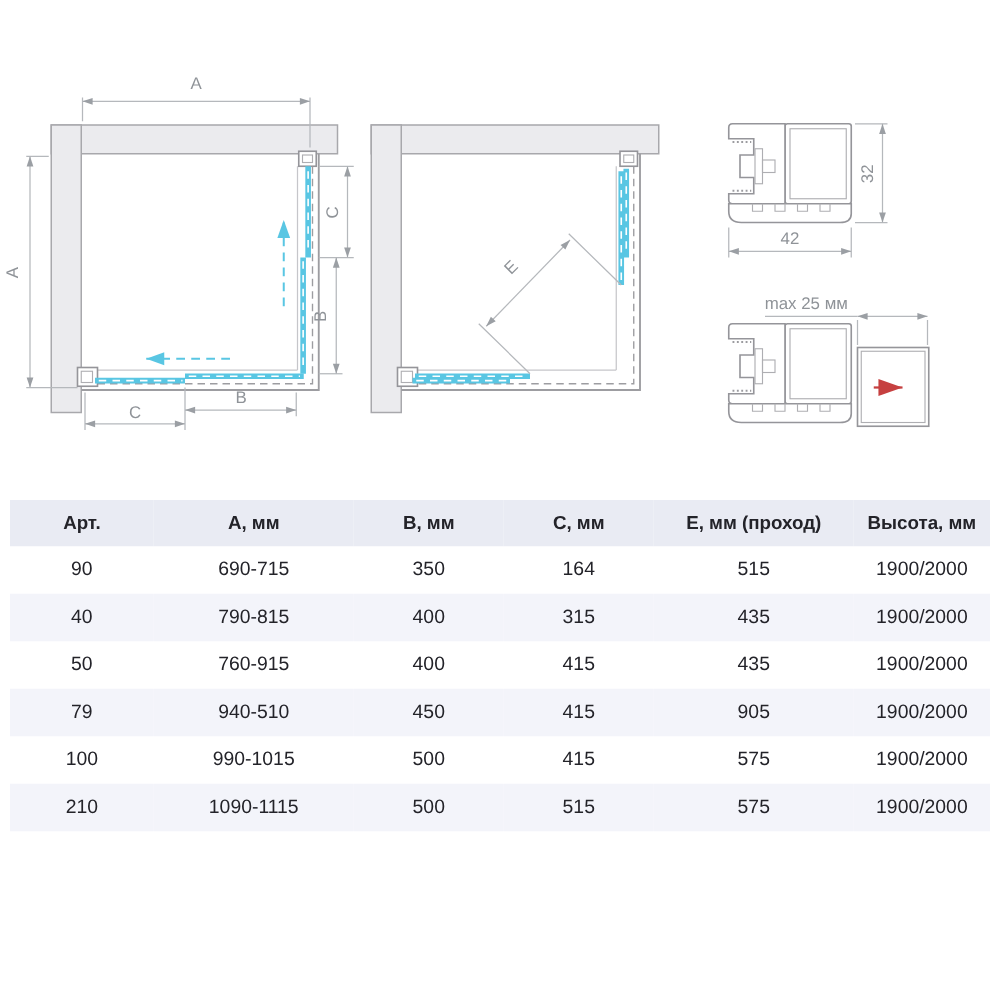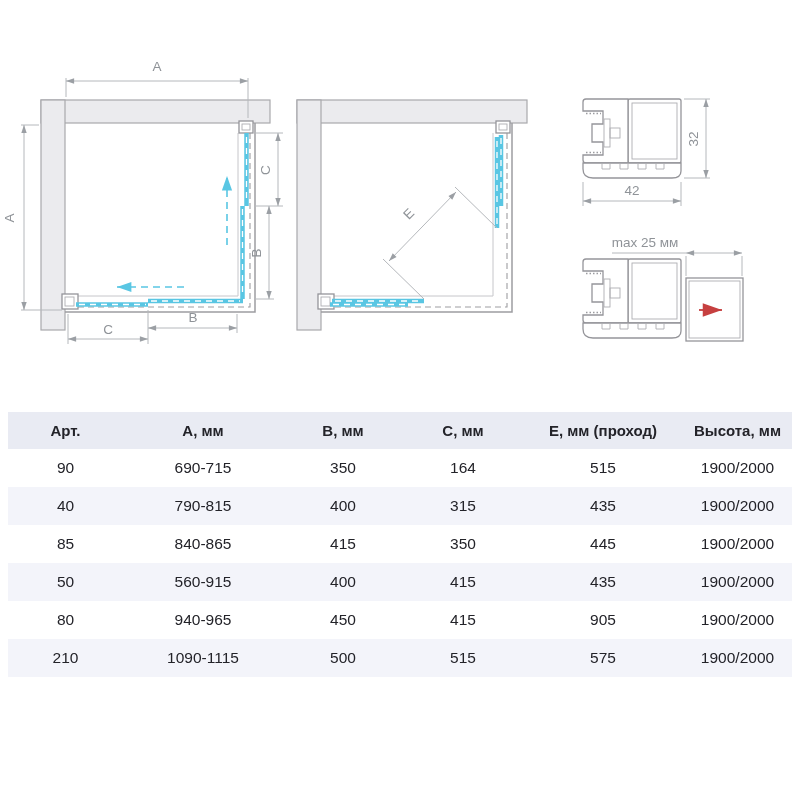--- a/index.html
+++ b/index.html
@@ -33,21 +33,21 @@
   .dimlabel{fill:var(--label-gray);font-size:13.5px;}
   .profile{fill:#ffffff;stroke:#95959a;stroke-width:1.3;}
   .profile-thin{fill:none;stroke:#aeaeb2;stroke-width:0.9;}
   .serr{stroke:#9b9b9f;stroke-width:1.6;fill:none;stroke-dasharray:1.5 2;}
   .redline{stroke:var(--arrow-red);stroke-width:1.8;fill:none;}
   .arrow-gray{fill:#9b9fa4;}
   .arrow-blue{fill:var(--glass-blue);}
   .arrow-red{fill:var(--arrow-red);}
 
   table{
-    width:784px;margin:16px 8px 0 8px;border-collapse:collapse;
+    width:784px;margin:4px 8px 0 8px;border-collapse:collapse;
     font-size:15px;color:var(--text-dark);text-align:center;table-layout:fixed;
   }
   thead th{background:var(--header-bg);font-weight:700;height:37px;font-size:15px;}
   tbody td{height:38px;font-weight:400;font-size:15.5px;}
   tbody tr:nth-child(even){background:var(--row-alt-bg);}
 </style>
 </head>
 <body>
 
 <svg class="drawings" width="800" height="396" viewBox="0 0 800 396" xmlns="http://www.w3.org/2000/svg">
@@ -239,41 +239,41 @@
       </tr>
       <tr>
         <td>40</td>
         <td>790-815</td>
         <td>400</td>
         <td>315</td>
         <td>435</td>
         <td>1900/2000</td>
       </tr>
       <tr>
-        <td>85</td>
-        <td>840-865</td>
-        <td>415</td>
-        <td>350</td>
-        <td>445</td>
-        <td>1900/2000</td>
-      </tr>
-      <tr>
         <td>50</td>
-        <td>560-915</td>
+        <td>760-915</td>
         <td>400</td>
         <td>415</td>
         <td>435</td>
         <td>1900/2000</td>
       </tr>
       <tr>
-        <td>80</td>
-        <td>940-965</td>
+        <td>79</td>
+        <td>940-510</td>
         <td>450</td>
         <td>415</td>
         <td>905</td>
+        <td>1900/2000</td>
+      </tr>
+      <tr>
+        <td>100</td>
+        <td>990-1015</td>
+        <td>500</td>
+        <td>415</td>
+        <td>575</td>
         <td>1900/2000</td>
       </tr>
       <tr>
         <td>210</td>
         <td>1090-1115</td>
         <td>500</td>
         <td>515</td>
         <td>575</td>
         <td>1900/2000</td>
       </tr>

